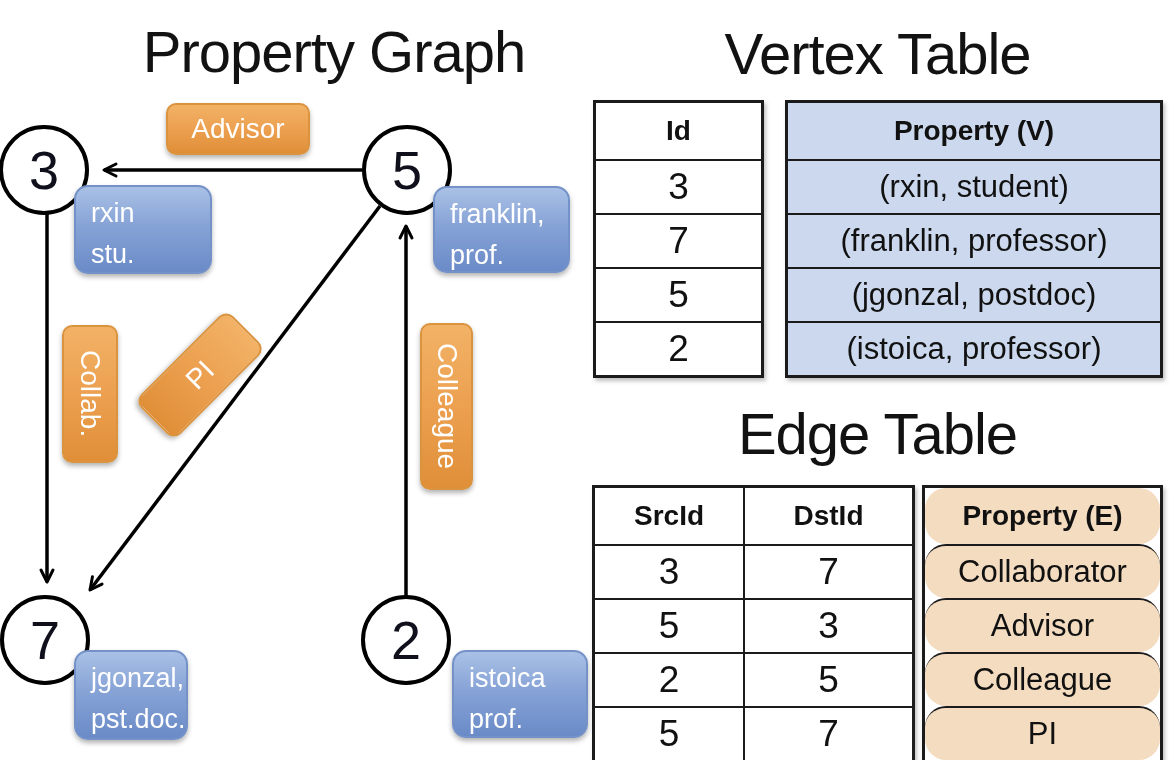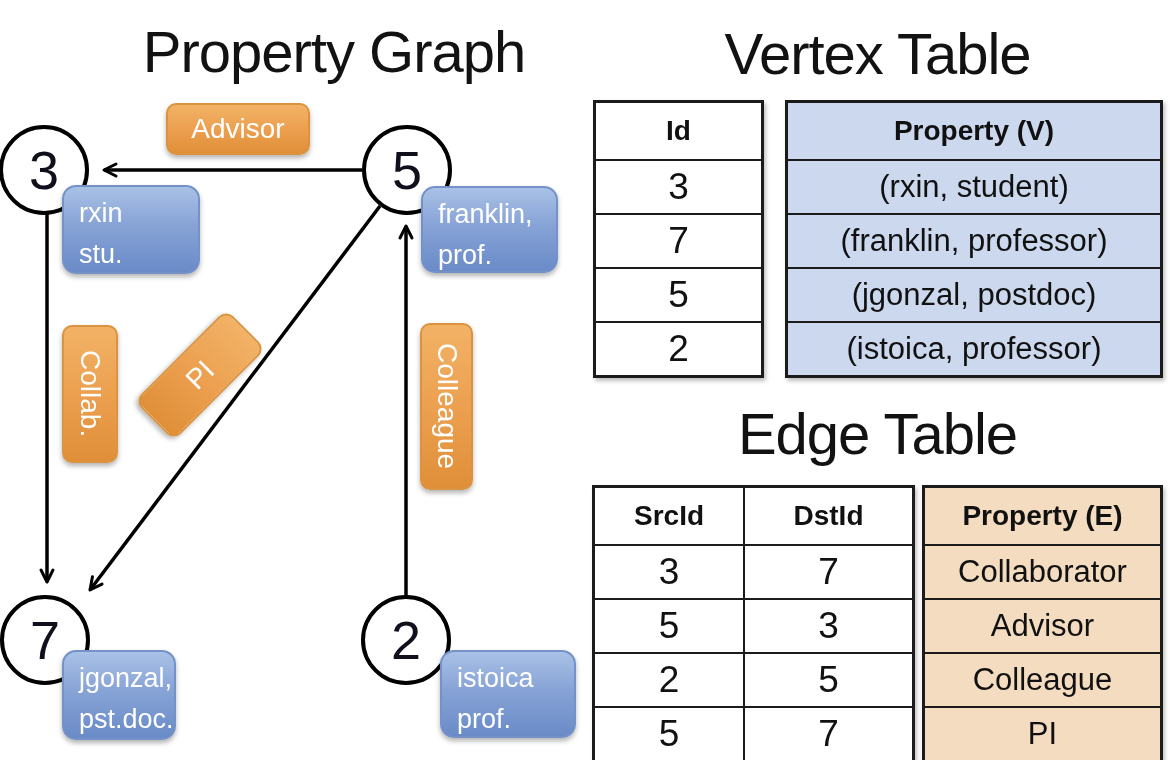--- a/index.html
+++ b/index.html
@@ -13,40 +13,40 @@
   #edges{position:absolute;left:0;top:0;z-index:1;}
 
   .node{position:absolute;width:90px;height:90px;border:4px solid #000;border-radius:50%;
         background:#fff;box-sizing:border-box;display:flex;align-items:center;justify-content:center;
         z-index:2;}
   .node .num{font-size:54px;font-weight:300;color:#10101c;line-height:1;}
 
   .pbox{position:absolute;z-index:3;border-radius:14px;box-sizing:border-box;
         background:linear-gradient(180deg,#a9c1e6 0%,#87a3d6 45%,#6a8bc8 100%);
         border:2px solid #7492c8;box-shadow:0 3px 5px rgba(0,0,0,.3);
-        color:#fff;font-size:27px;line-height:1.5;padding:6px 0 0 15px;}
+        color:#fff;font-size:27px;line-height:1.5;padding:6px 0 0 15px;margin-left:12px;}
 
   .elabel{position:absolute;z-index:2;border-radius:10px;box-sizing:border-box;
         background:linear-gradient(180deg,#f2b266 0%,#eca050 50%,#e08f38 100%);
         border:2px solid #da9440;box-shadow:0 3px 5px rgba(0,0,0,.3);
         color:#fff;font-size:28px;display:flex;align-items:center;justify-content:center;}
   .vlabel{writing-mode:vertical-rl;}
   #pi-label{transform:rotate(45deg);}
   #pi-label .rot{transform:rotate(-90deg);display:block;}
 
   
   .tbl{position:absolute;border:3px solid #1b1b1b;box-sizing:border-box;background:#fff;
        box-shadow:2px 3px 4px rgba(0,0,0,.25);}
   .trow{height:54px;border-top:2.5px solid #1b1b1b;display:flex;align-items:center;
         justify-content:center;box-sizing:border-box;}
   .trow.head{height:56px;border-top:none;font-weight:bold;font-size:28px;}
   .num-cell{font-size:37px;font-weight:300;}
   .txt-cell{font-size:31px;font-weight:300;}
   .bluebg{background:#cbd8ed;}
-  .tanbg{background:#f4dcc0;}
+  .tanbg{background:#f4dcc0;border-radius:21px;}
   .pair{justify-content:flex-start;padding:0;}
   .pair .c1{width:150px;height:100%;display:flex;align-items:center;justify-content:center;
             border-right:2.5px solid #1b1b1b;box-sizing:border-box;}
   .pair .c2{flex:1;height:100%;display:flex;align-items:center;justify-content:center;}
 </style>
 </head>
 <body>
 
 <div id="stage">
 

